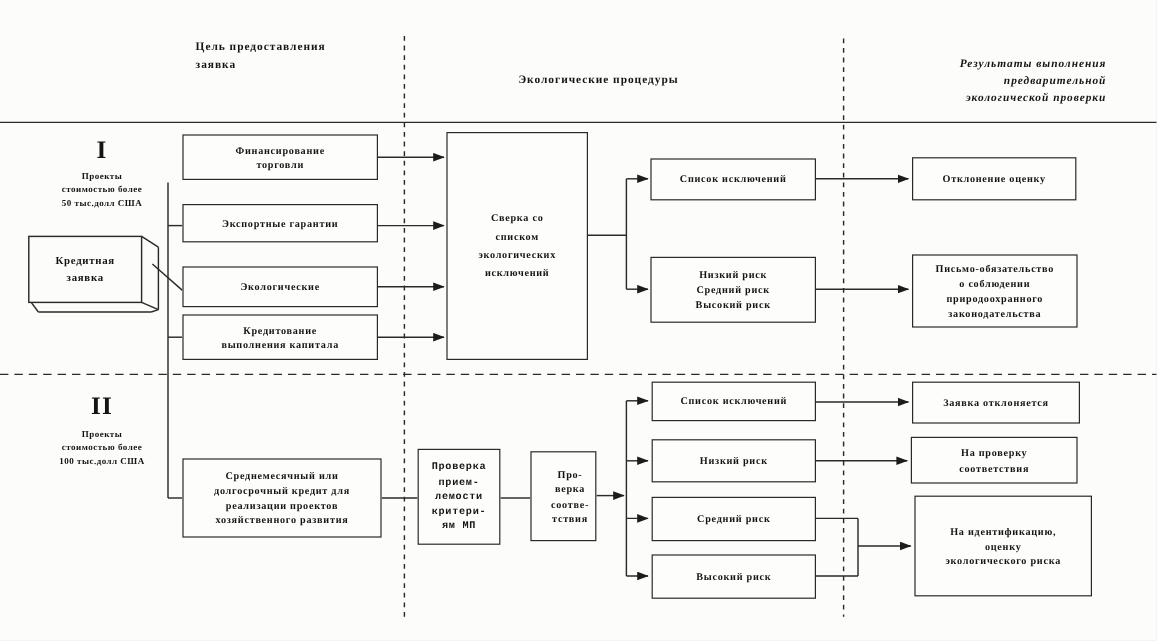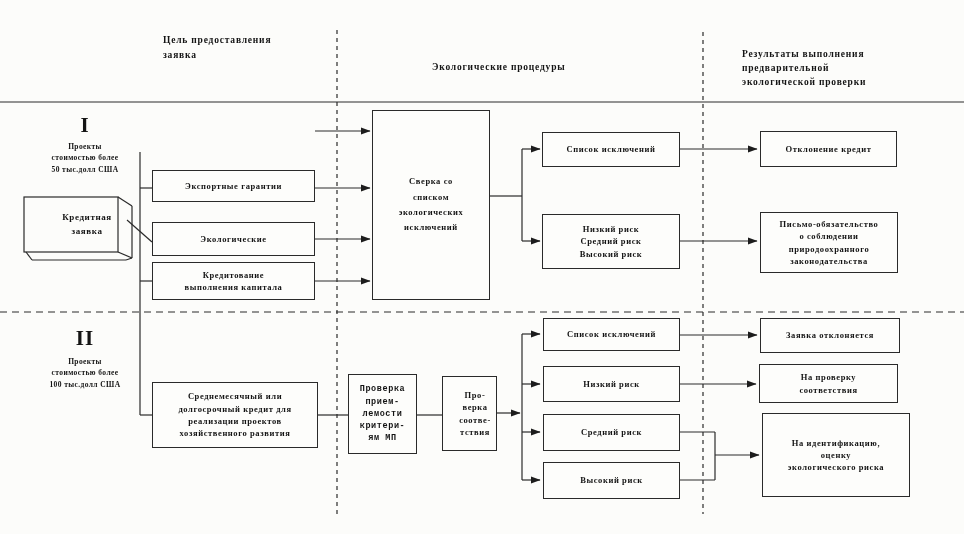--- a/index.html
+++ b/index.html
@@ -17,21 +17,21 @@
     font-size:8.5px;font-weight:bold;letter-spacing:.6px;line-height:1.45;
     box-sizing:border-box;padding:1px 3px;
   }
   .label{
     position:absolute;white-space:pre-line;font-weight:bold;
     letter-spacing:.8px;line-height:1.6;
   }
   .hdr{font-size:9.5px;}
   .numeral{font-size:21px;letter-spacing:1px;text-align:center;line-height:1;}
   .caption{font-size:7.5px;text-align:center;letter-spacing:.4px;line-height:1.5;}
-  .box3d{border:none;background:transparent;font-size:9px;margin-left:16px;}
+  .box3d{border:none;background:transparent;font-size:9px;}
 </style>
 </head>
 <body>
 
 <div class="canvas">
 
   <svg class="wires" viewBox="0 0 964 534" xmlns="http://www.w3.org/2000/svg">
     <defs>
       <marker id="arr" markerWidth="9" markerHeight="8" refX="7.5" refY="3" orient="auto">
         <path d="M0,0 L8,3 L0,6 z" fill="#1c1c1c"></path>
@@ -90,52 +90,54 @@
         <line x1="680" y1="480" x2="715" y2="480"></line>
         <line x1="715" y1="432" x2="715" y2="480"></line>
         <line x1="715" y1="455" x2="759" y2="455" marker-end="url(#arr)"></line>
       </g>
     </g>
   </svg>
 
   <div class="label hdr" style="left:163px;top:33px;width:185px;">Цель предоставления
 заявка</div>
   <div class="label hdr" style="left:432px;top:60px;width:170px;">Экологические процедуры</div>
-  <div class="label hdr" style="left:742px;top:48px;width:180px;text-align:left;line-height:1.45;">Результаты выполнения
+  <div class="label hdr" style="left:742px;top:48px;width:180px;text-align:right;line-height:1.45;font-style:italic;">Результаты выполнения
 предварительной
 экологической проверки</div>
 
   <div class="label numeral" style="left:55px;top:115px;width:60px;">I</div>
   <div class="label caption" style="left:25px;top:141px;width:120px;">Проекты
 стоимостью более
 50 тыс.долл США</div>
 
   <div class="label numeral" style="left:55px;top:328px;width:60px;">II</div>
   <div class="label caption" style="left:25px;top:356px;width:120px;">Проекты
 стоимостью более
 100 тыс.долл США</div>
 
   <div class="node box3d" style="left:24px;top:197px;width:94px;height:55px;">Кредитная
 заявка</div>
 
+  <div class="node" style="left:152px;top:112px;width:163px;height:38px;">Финансирование
+торговли</div>
   <div class="node" style="left:152px;top:170px;width:163px;height:32px;">Экспортные гарантии</div>
   <div class="node" style="left:152px;top:222px;width:163px;height:34px;">Экологические</div>
   <div class="node" style="left:152px;top:262px;width:163px;height:38px;">Кредитование
 выполнения капитала</div>
 
   <div class="node" style="left:372px;top:110px;width:118px;height:190px;line-height:1.8;">Сверка со
 списком
 экологических
 исключений</div>
   <div class="node" style="left:542px;top:132px;width:138px;height:35px;">Список исключений</div>
   <div class="node" style="left:542px;top:214px;width:138px;height:55px;">Низкий риск
 Средний риск
 Высокий риск</div>
 
-  <div class="node" style="left:760px;top:131px;width:137px;height:36px;">Отклонение кредит</div>
+  <div class="node" style="left:760px;top:131px;width:137px;height:36px;">Отклонение оценку</div>
   <div class="node" style="left:760px;top:212px;width:138px;height:61px;">Письмо-обязательство
 о соблюдении
 природоохранного
 законодательства</div>
 
   <div class="node" style="left:152px;top:382px;width:166px;height:66px;">Среднемесячный или
 долгосрочный кредит для
 реализации проектов
 хозяйственного развития</div>
   <div class="node" style="left:348px;top:374px;width:69px;height:80px;font-family:Liberation Mono, monospace;">Проверка

